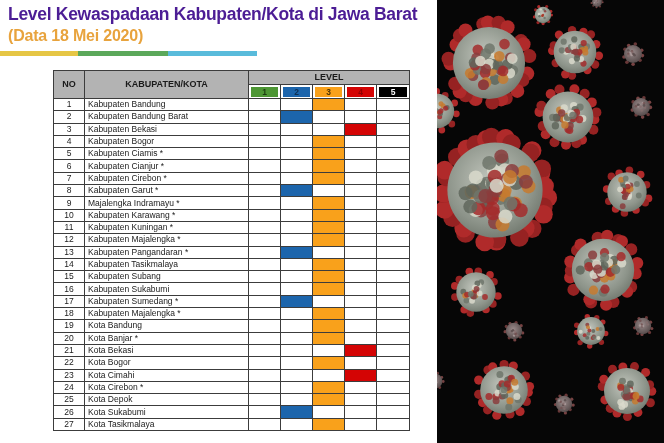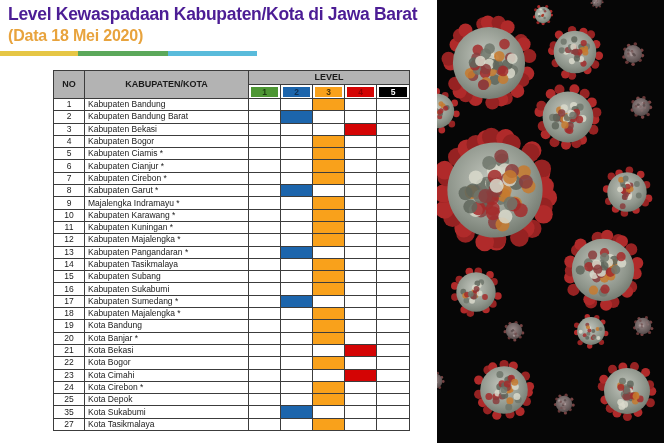--- a/index.html
+++ b/index.html
@@ -320,21 +320,21 @@
           <tr>
             <td class="no-cell">25</td>
             <td class="name-cell">Kota Depok</td>
             <td></td>
             <td></td>
             <td style="background: rgb(249, 161, 27);"></td>
             <td></td>
             <td></td>
           </tr>
           <tr>
-            <td class="no-cell">35</td>
+            <td class="no-cell">26</td>
             <td class="name-cell">Kota Sukabumi</td>
             <td></td>
             <td style="background: rgb(28, 101, 172);"></td>
             <td></td>
             <td></td>
             <td></td>
           </tr>
           <tr>
             <td class="no-cell">27</td>
             <td class="name-cell">Kota Tasikmalaya</td>

